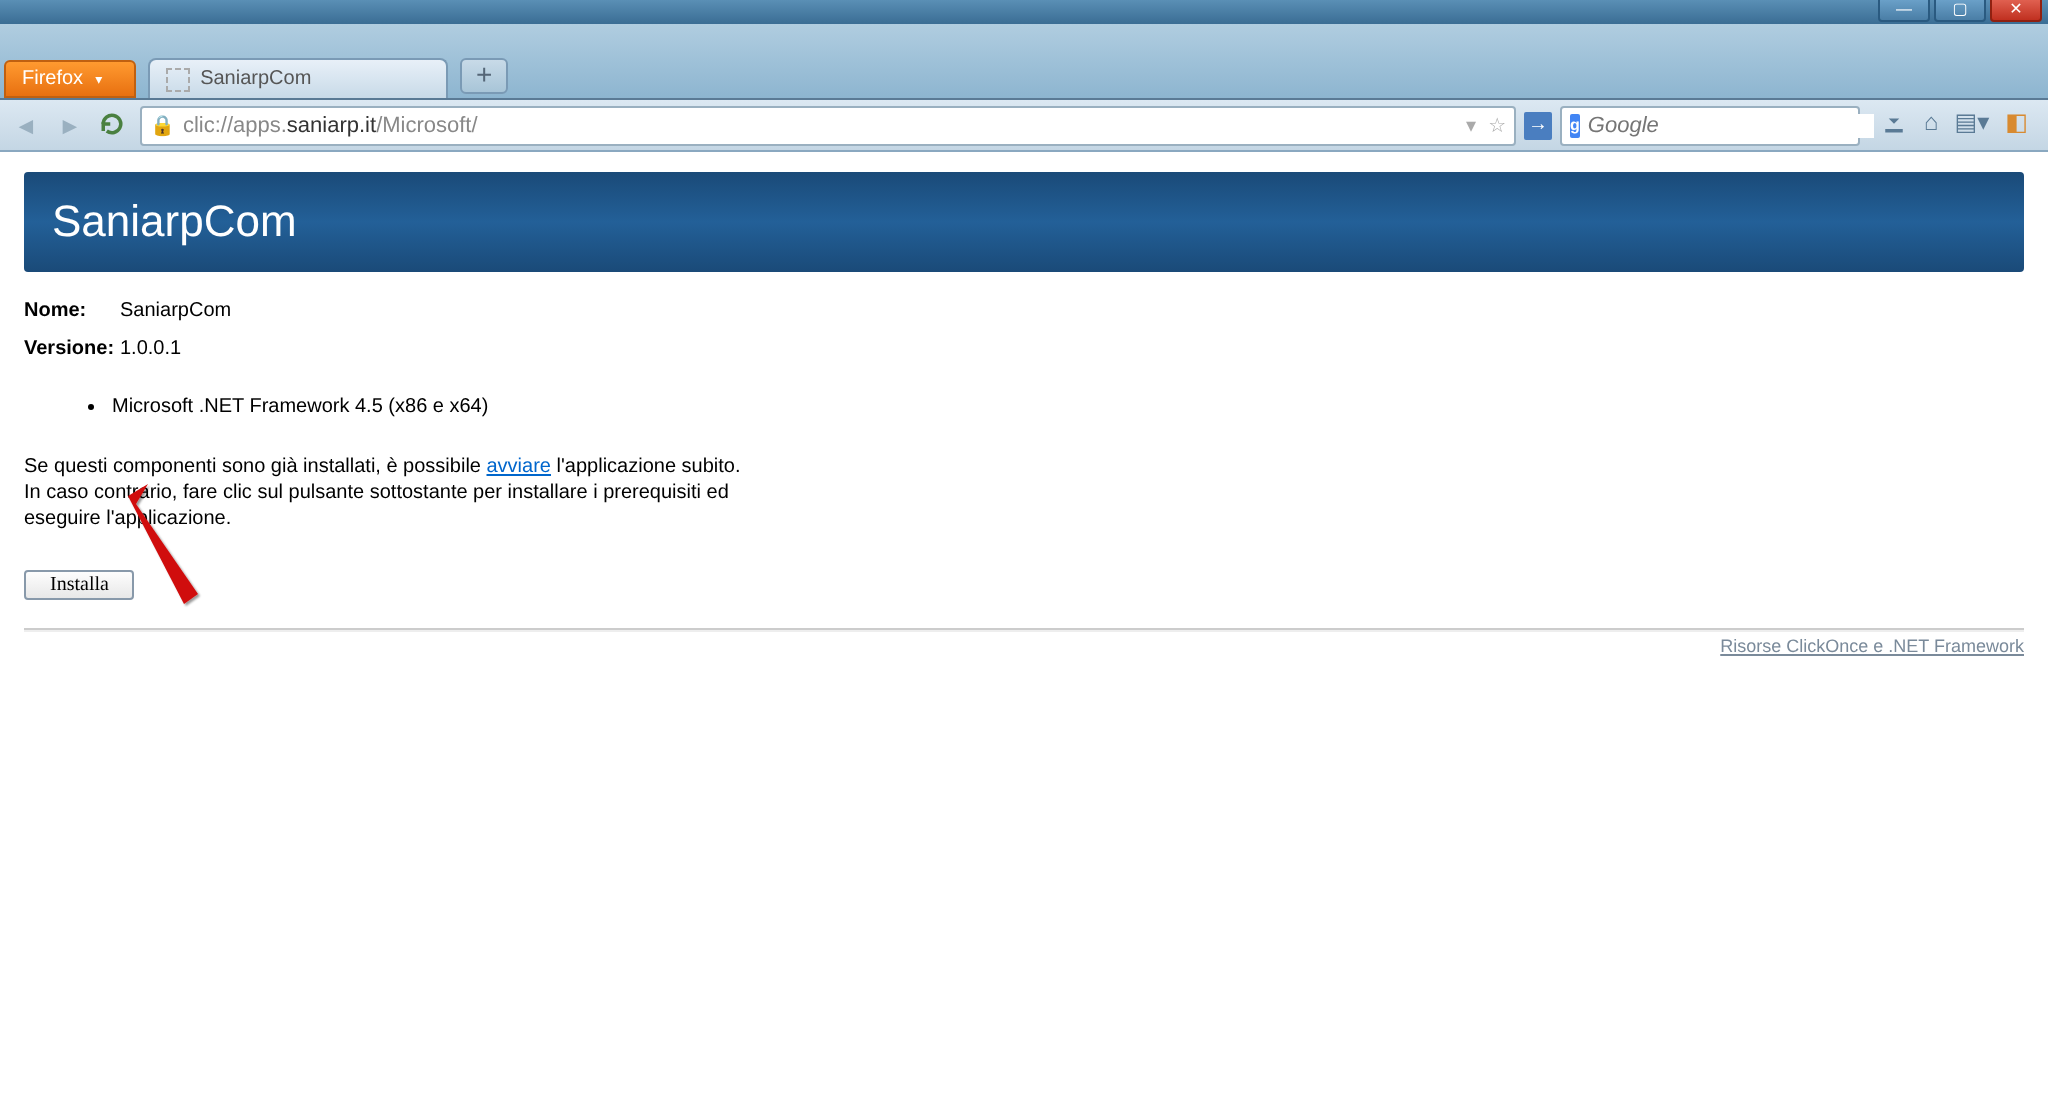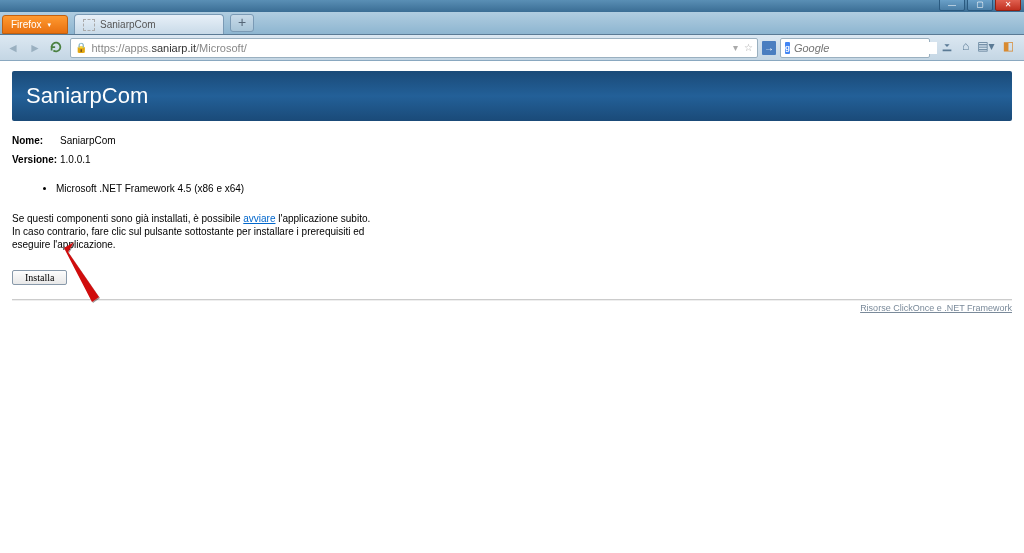--- a/index.html
+++ b/index.html
@@ -34,21 +34,21 @@
       color: #fff;
       font-size: 8px;
       text-align: center;
       line-height: 9px;
       cursor: pointer;
     }
     .win-btn.close { background: linear-gradient(#e06050, #c03020); border-color: #902010; }
 
     
     .tab-bar {
-      height: 23px;
+      height: 38px;
       background: linear-gradient(#b0cde0, #8db5d0);
       display: flex;
       align-items: flex-end;
       padding-left: 2px;
       border-bottom: 1px solid #5a7a95;
     }
     .ff-btn {
       background: linear-gradient(#ff9a30, #e87010);
       color: #fff;
       font-size: 10px;
@@ -280,21 +280,21 @@
       <svg viewBox="0 0 16 16">
           <path d="M3 8a5 5 0 1 1 2 4"></path>
           <path d="M3 12 V8 H7"></path>
         </svg>
     </span>
   </div>
 
   <div class="url-input-wrap">
     <span class="lock-ico">🔒</span>
     <span class="url-text">
-      <span>https://apps.</span><span class="domain">saniarp.it</span><span>/Microsoft/</span>
+      <span>clic://apps.</span><span class="domain">saniarp.it</span><span>/Microsoft/</span>
     </span>
     <div class="url-end-icons">
       <span>▾</span>
       <span>☆</span>
     </div>
   </div>
 
   <span class="g-badge">→</span>
 
   <div class="search-box">

